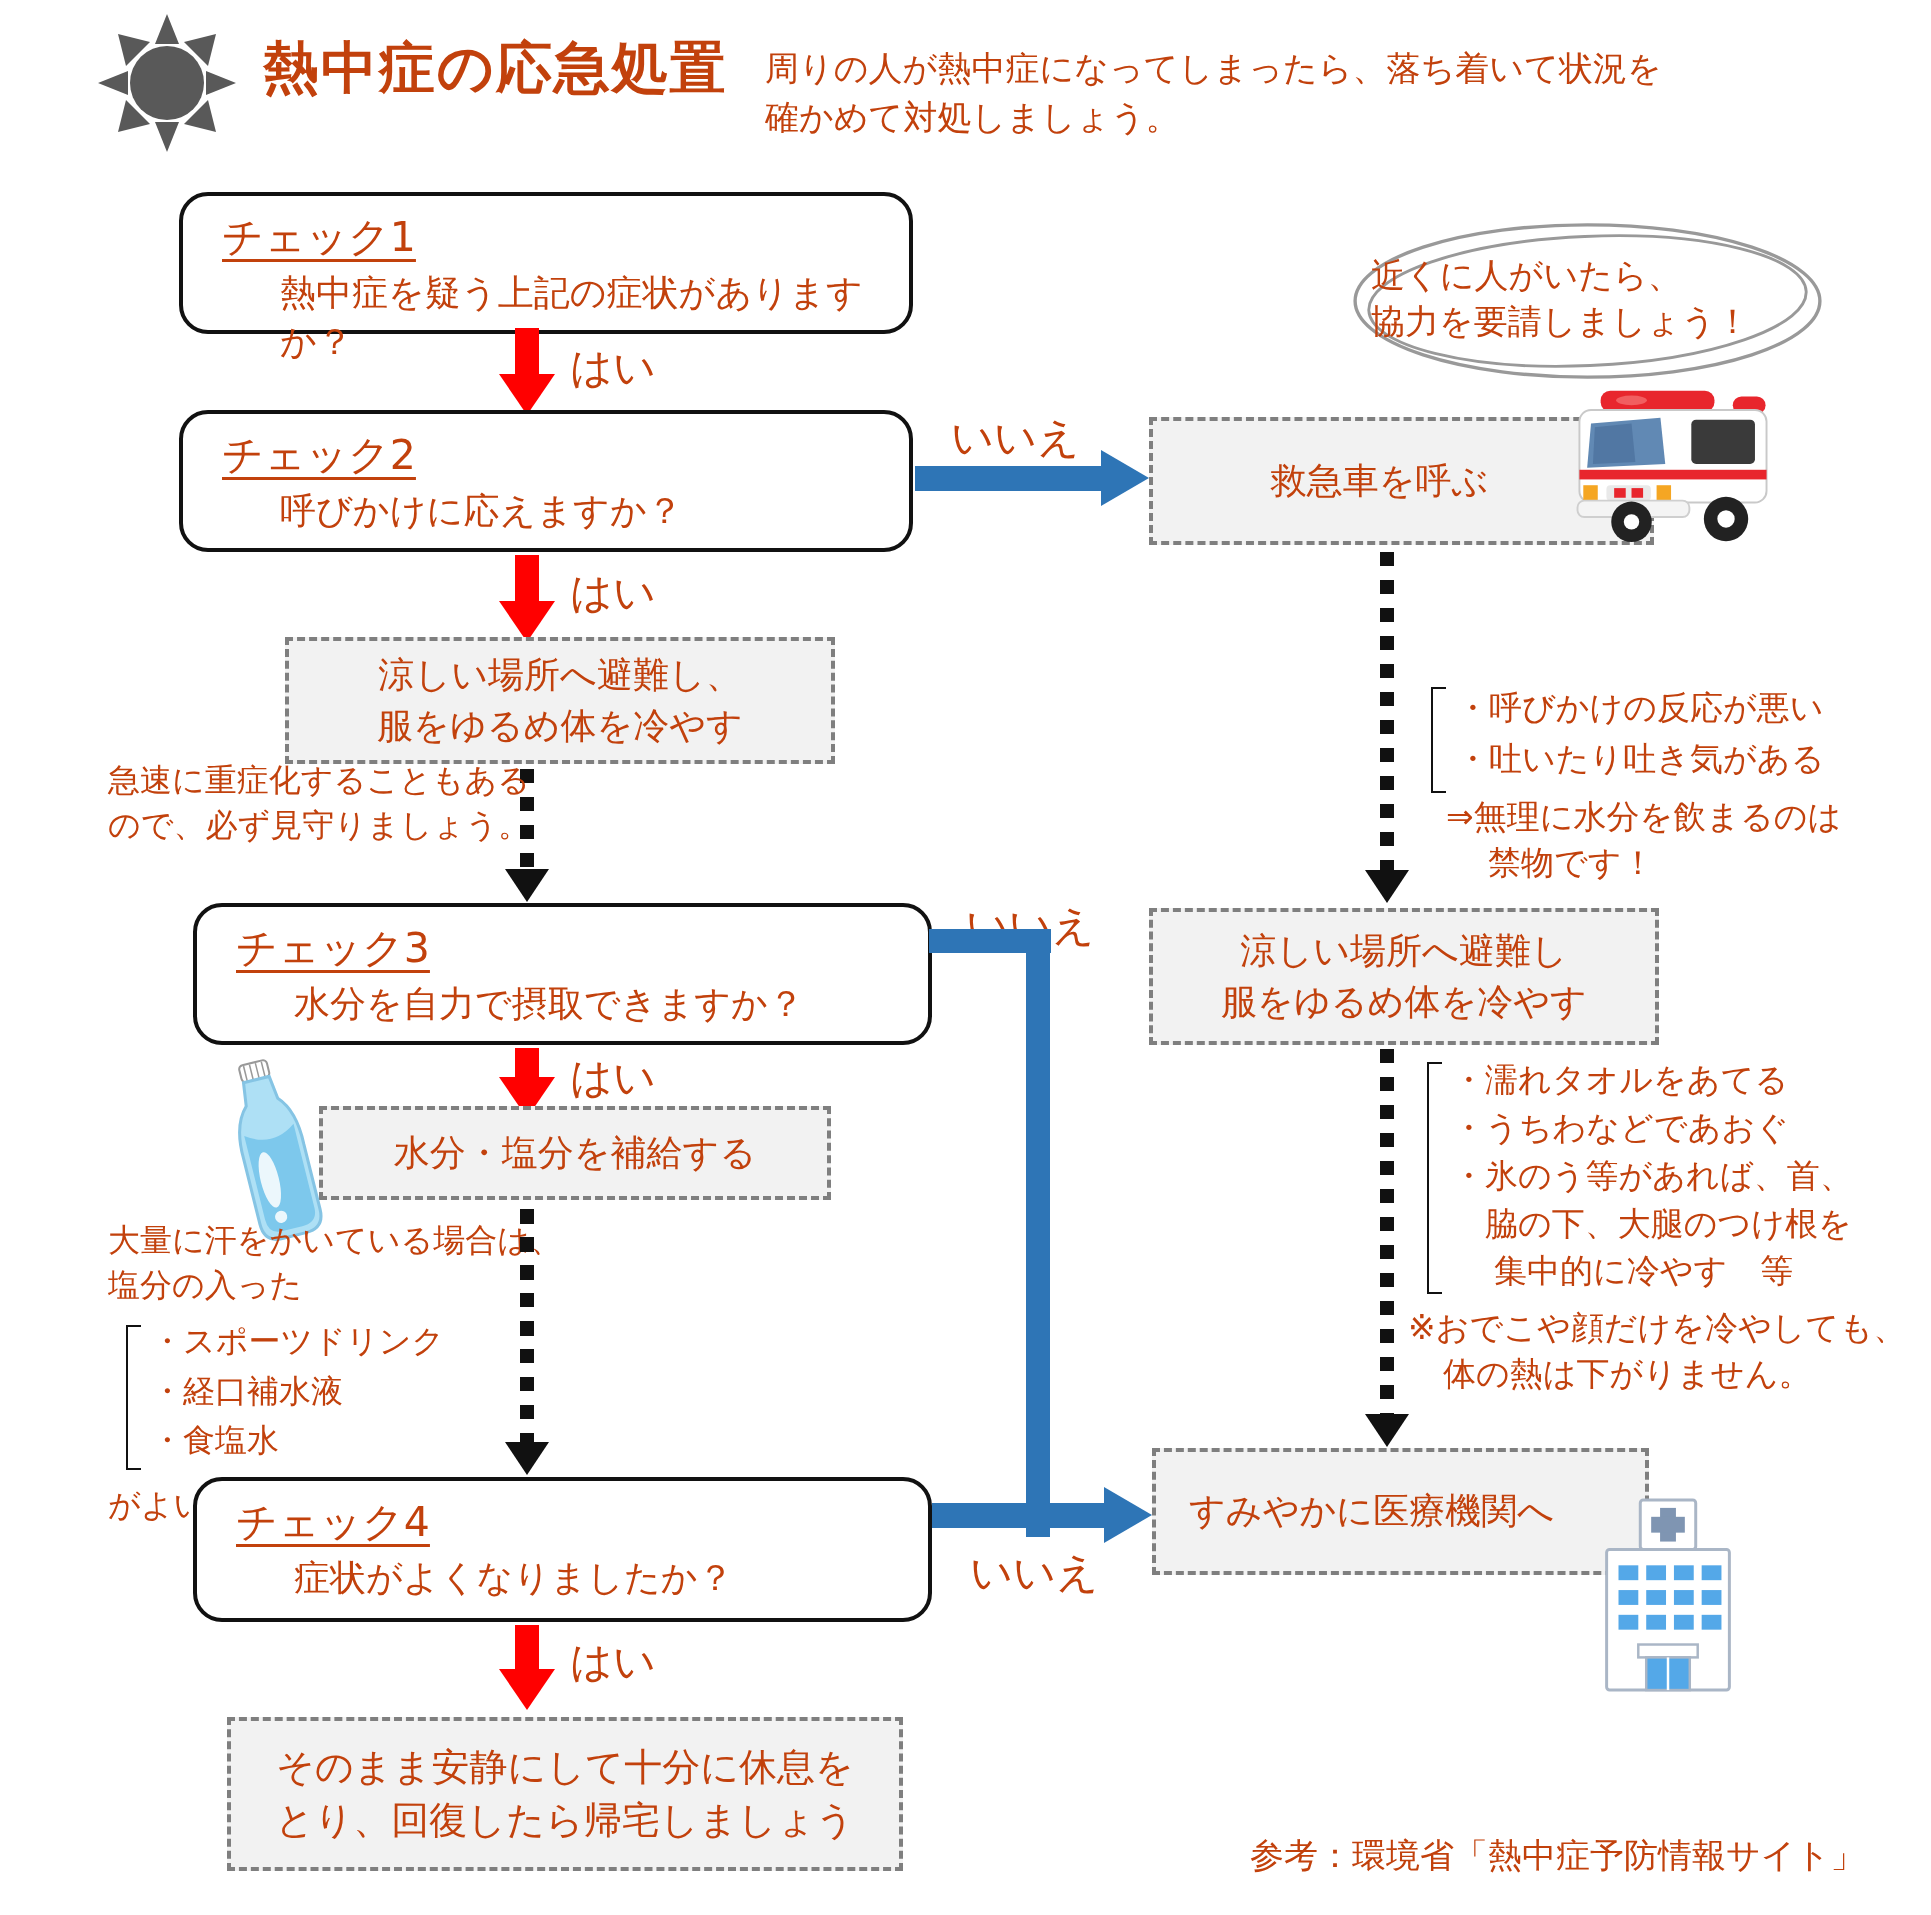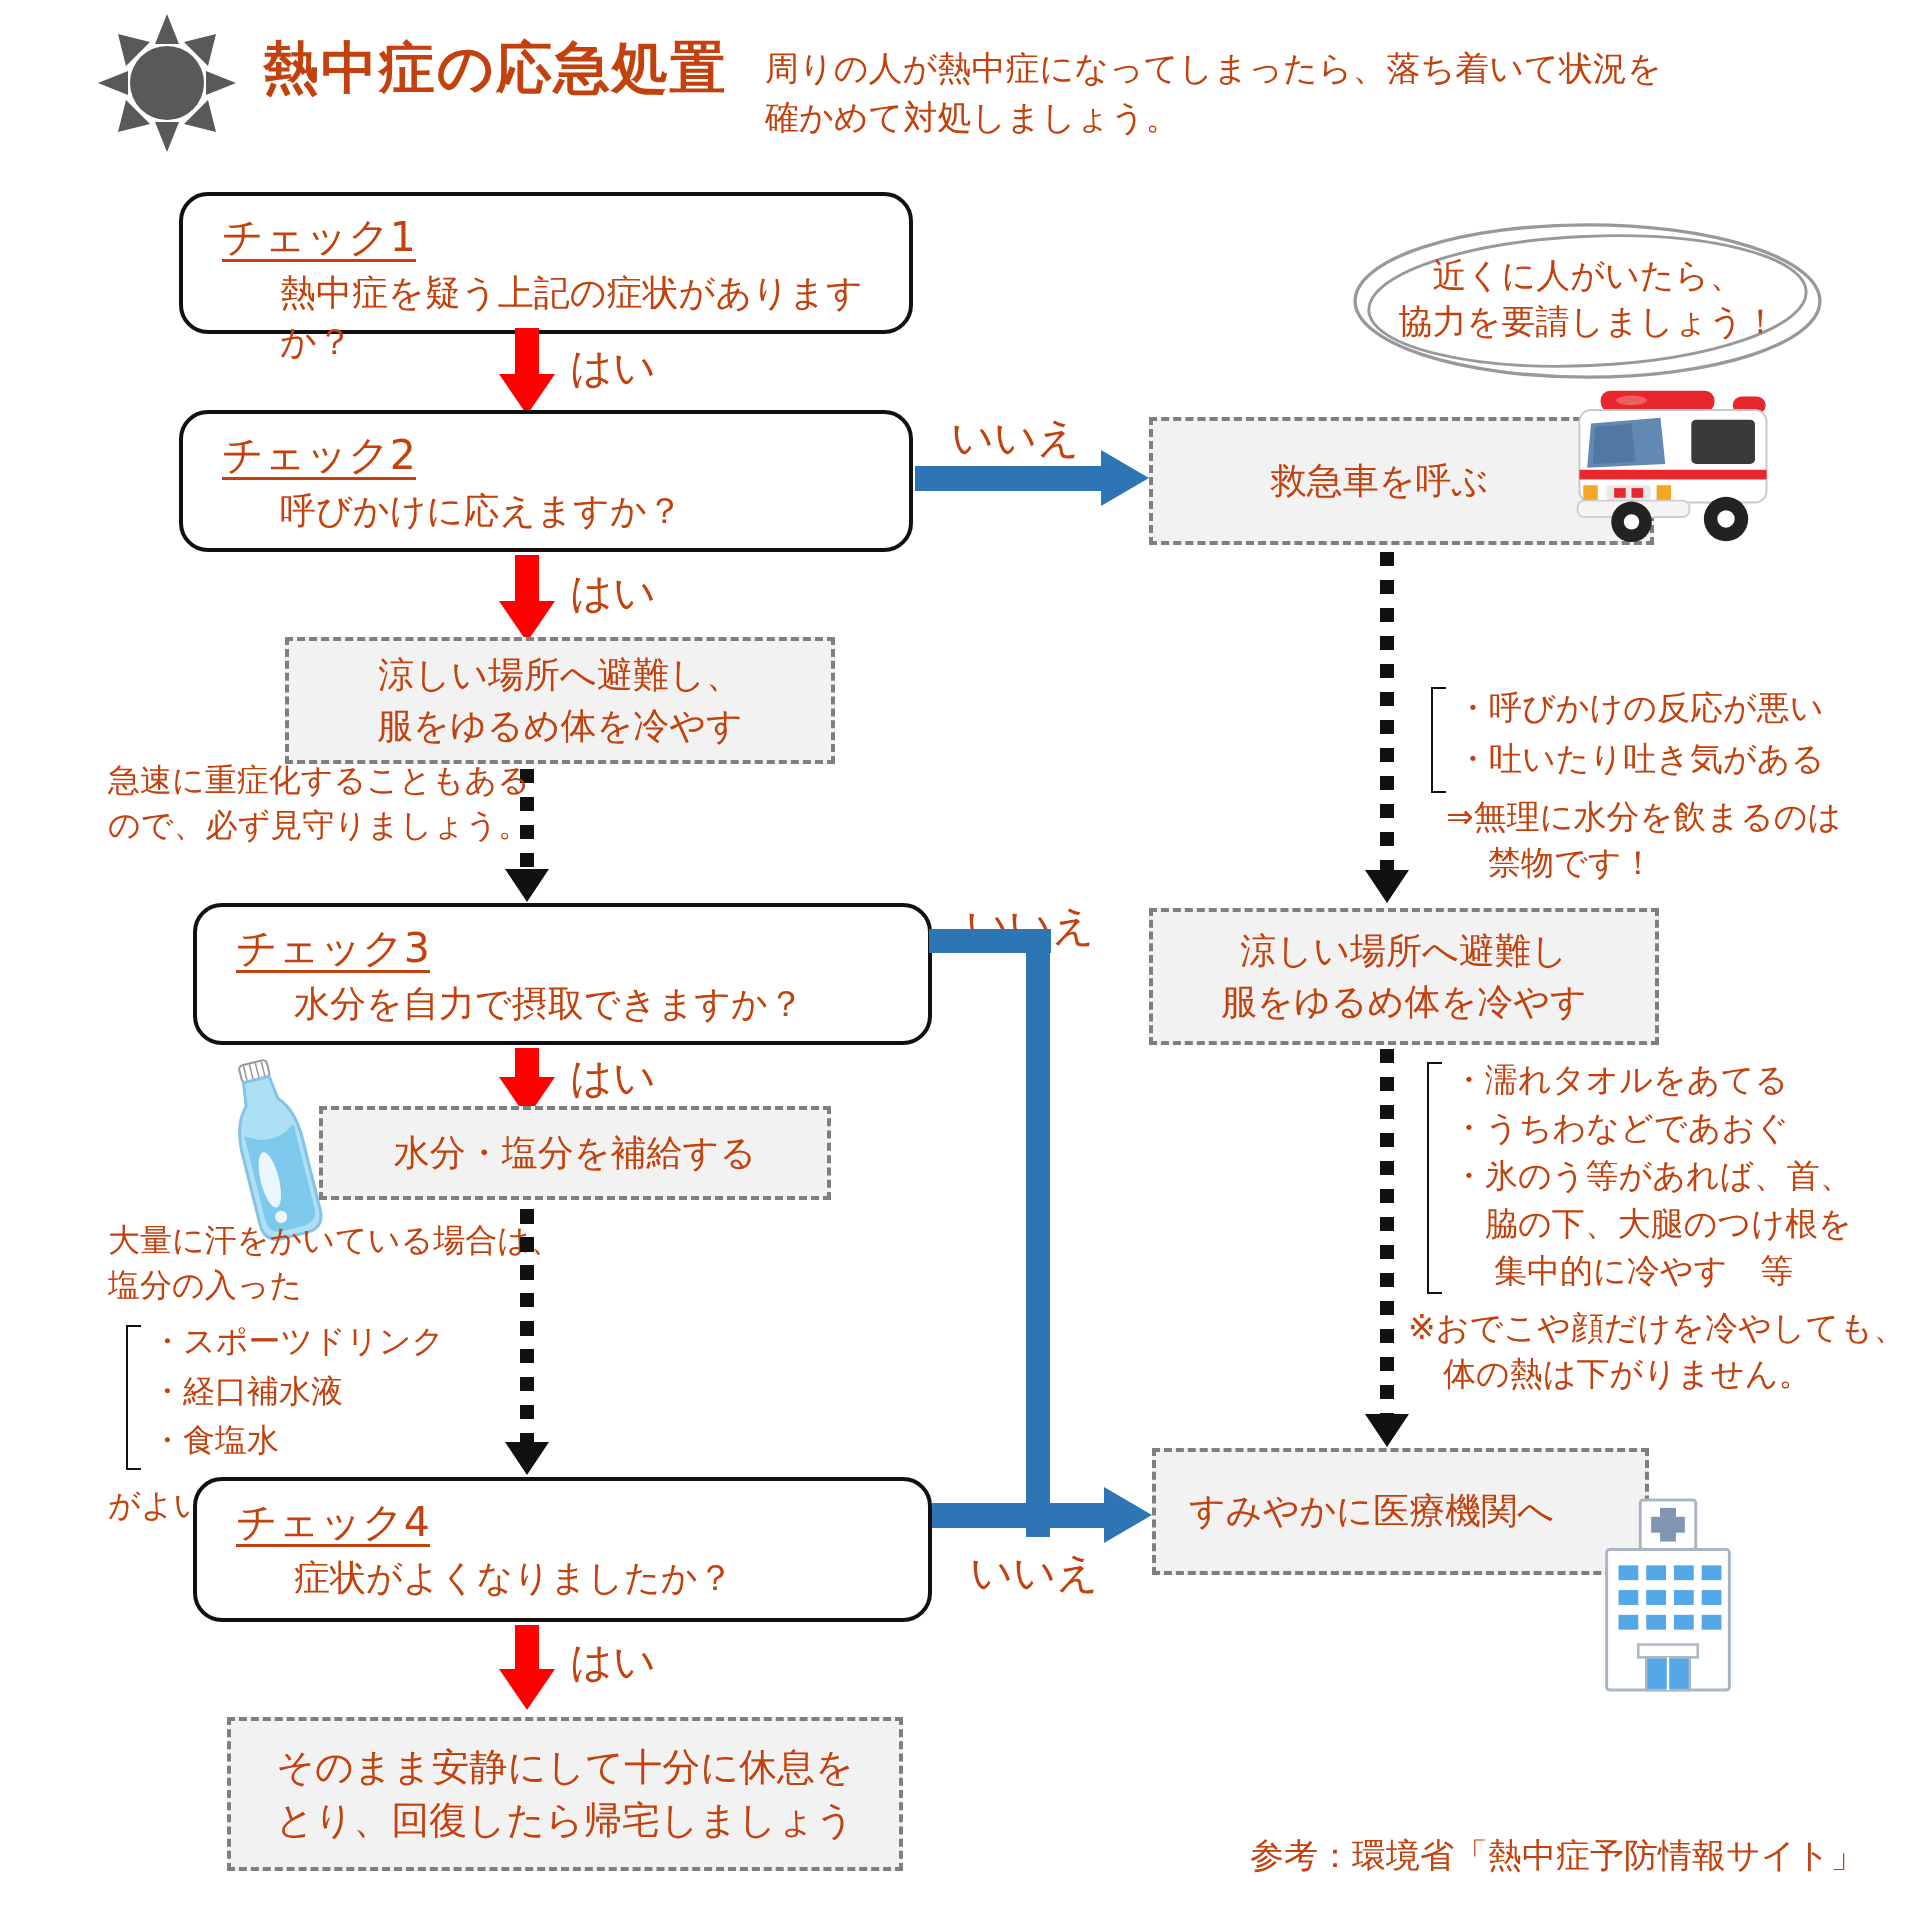--- a/index.html
+++ b/index.html
@@ -34,21 +34,21 @@
   .ba-head{width:0;height:0;border-top:28px solid transparent;border-bottom:28px solid transparent;border-left:48px solid #2e75b6;}
   .blue-seg{position:absolute;background:#2e75b6;}
   
   .dash-arrow{position:absolute;width:44px;display:flex;flex-direction:column;align-items:center;}
   .da-shaft{width:14.5px;flex:1;background:repeating-linear-gradient(180deg,#111 0 14.5px,transparent 14.5px 28px);}
   .da-head{width:0;height:0;border-left:22px solid transparent;border-right:22px solid transparent;border-top:33px solid #111;}
   
   .yn-label{position:absolute;font-size:42px;}
   .note{position:absolute;font-size:33px;line-height:1.4;}
   .bracket{position:absolute;width:15.4px;border:2.9px solid #111;border-right:none;box-sizing:border-box;}
-  .balloon-text{position:absolute;font-size:34px;line-height:1.35;text-align:center;}
+  .balloon-text{position:absolute;font-size:34px;line-height:1.35;text-align:left;}
   #page-title{position:absolute;font-size:56px;font-weight:600;letter-spacing:1.9px;}
   .subtitle{position:absolute;font-size:34px;line-height:1.45;}
   .footer{position:absolute;font-size:34px;}
 </style>
 </head>
 <body>
 
 <div id="canvas">
 
   <svg class="abs" style="left:92px;top:7.7px" width="150" height="150" viewBox="0 0 150 150">

